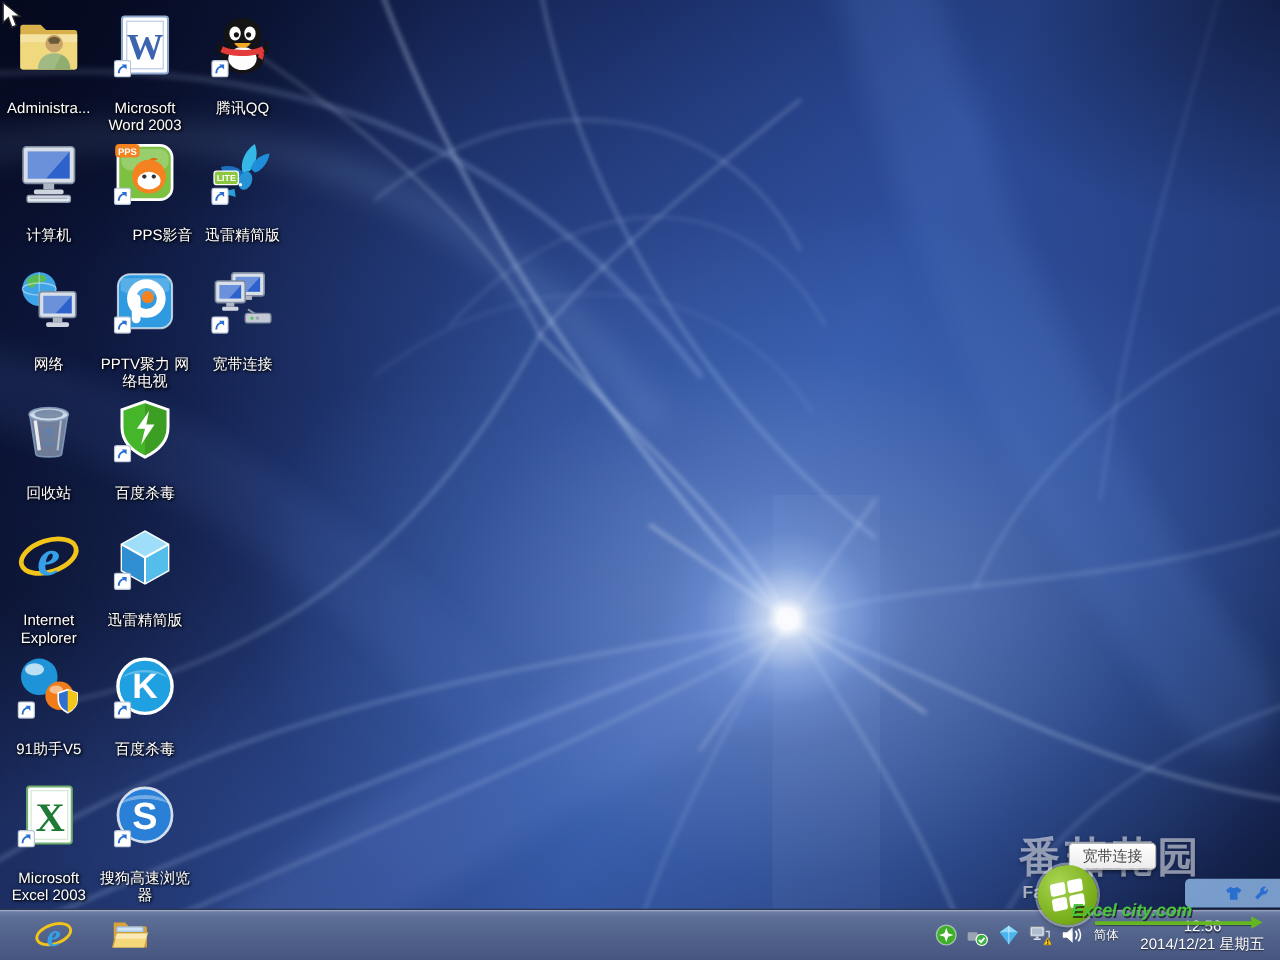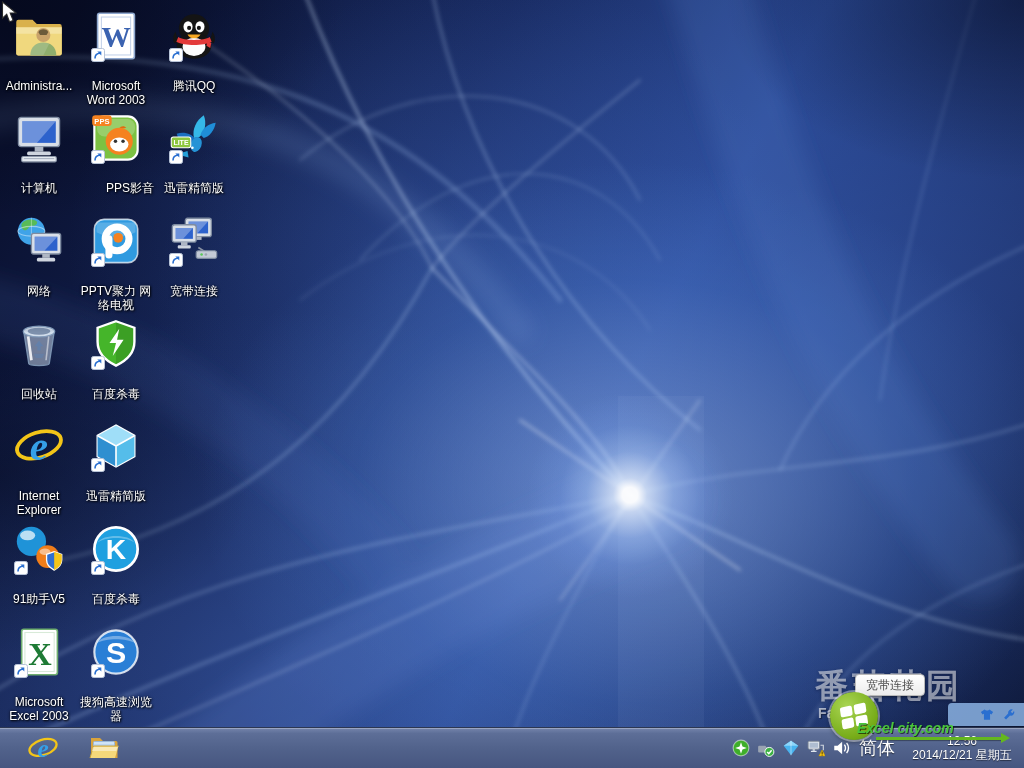--- a/index.html
+++ b/index.html
@@ -39,21 +39,21 @@
   
   .taskbar{position:absolute;left:0;bottom:0;width:1024px;height:40px;z-index:10;
     background:linear-gradient(#76ижак 0) ;}
   .taskbar{background:linear-gradient(#7585ac 0%,#5d6e97 14%,#51628b 52%,#475680 100%);
     border-top:1px solid #2c3752;box-shadow:inset 0 1px 0 rgba(255,255,255,.28);}
   .task-btn{position:absolute;top:3px;width:48px;height:34px;display:flex;align-items:center;justify-content:center;}
   .task-btn svg{width:32px;height:32px;}
   .tray{position:absolute;right:4px;top:0;height:100%;display:flex;align-items:center;gap:7px;}
   .tray-ico{width:18px;height:18px;}
   .tray-ico svg{width:100%;height:100%;display:block;}
-  .lang{color:#fff;font-size:18px;text-shadow:0 1px 1px rgba(0,0,0,.6);padding:0 2px;}
+  .lang{color:#fff;font-size:10px;text-shadow:0 1px 1px rgba(0,0,0,.6);padding:0 2px;}
   .clock{width:116px;text-align:center;color:#fff;font-size:12px;line-height:14px;
     text-shadow:0 1px 1px rgba(0,0,0,.6);}
 
   
   .watermark{position:absolute;inset:0;z-index:20;pointer-events:none;}
   .watermark *{pointer-events:auto;}
   .brand{position:absolute;left:815px;top:664px;font-size:33px;font-weight:bold;letter-spacing:4px;
     color:rgba(255,255,255,.52);text-shadow:0 1px 3px rgba(10,20,50,.45);}
   .pinyin{position:absolute;left:818px;top:705px;font-size:14px;font-weight:bold;color:rgba(255,255,255,.6);
     text-shadow:1px 1px 1px rgba(0,0,0,.4);}

